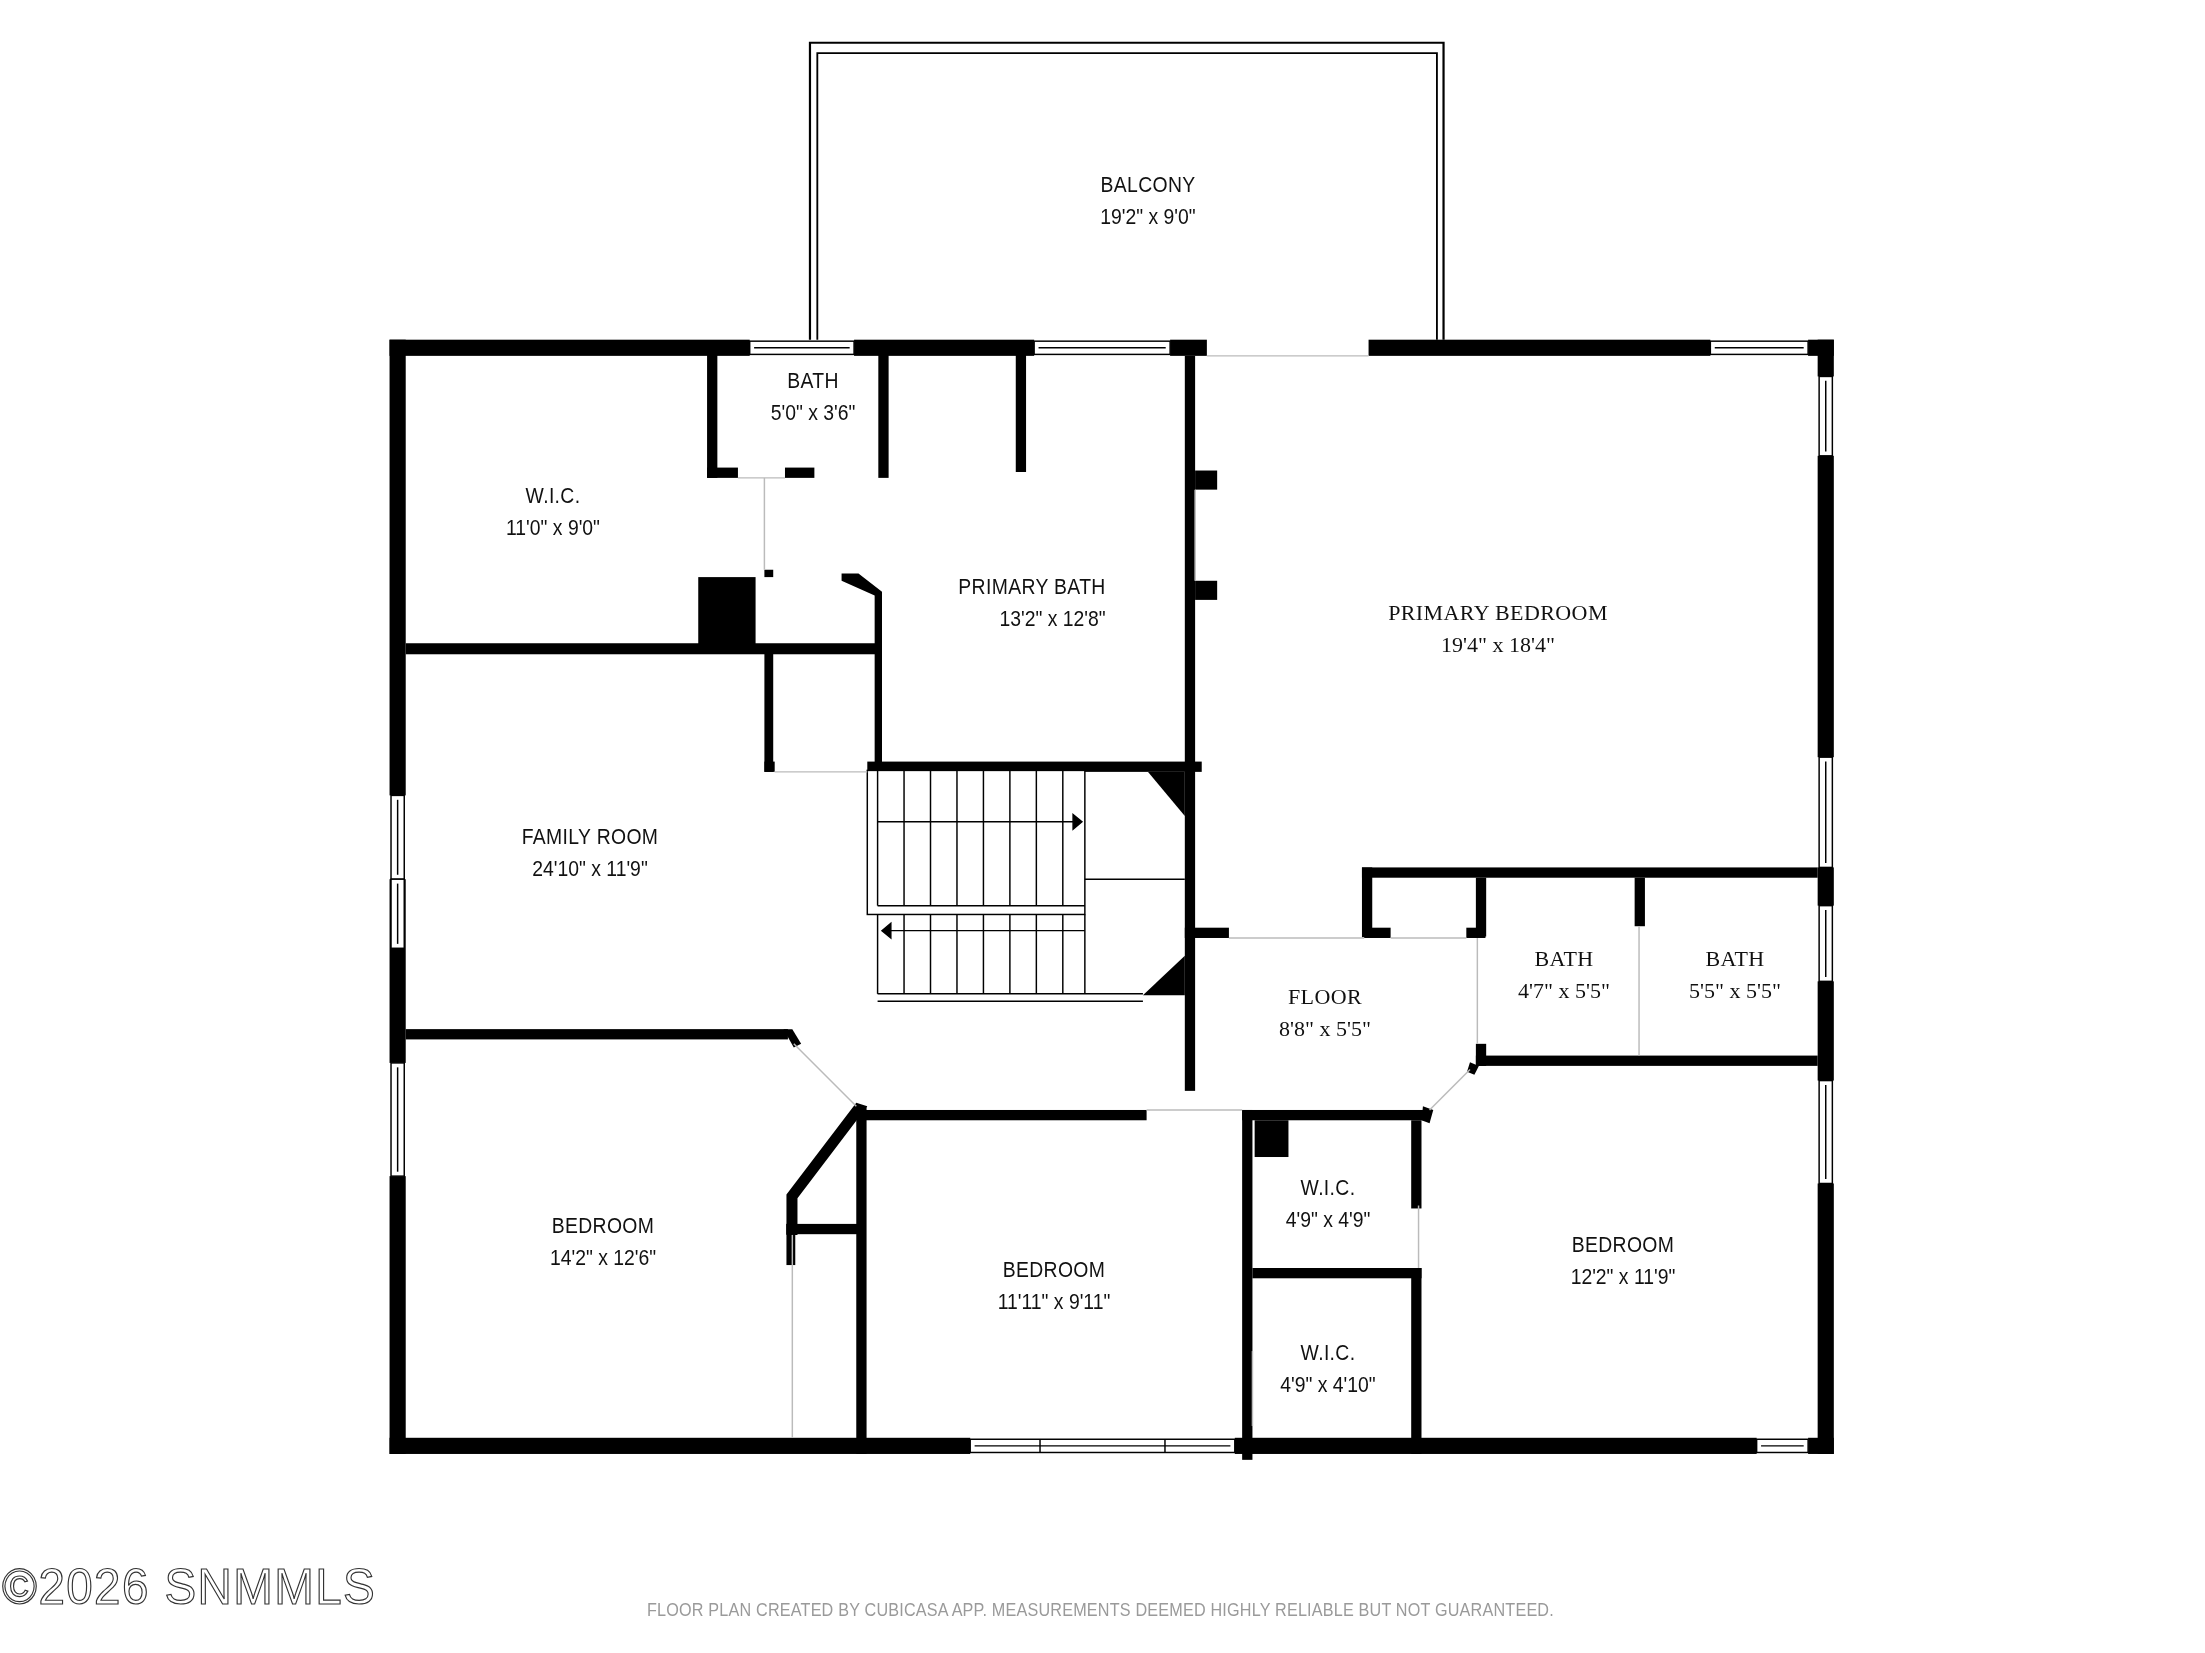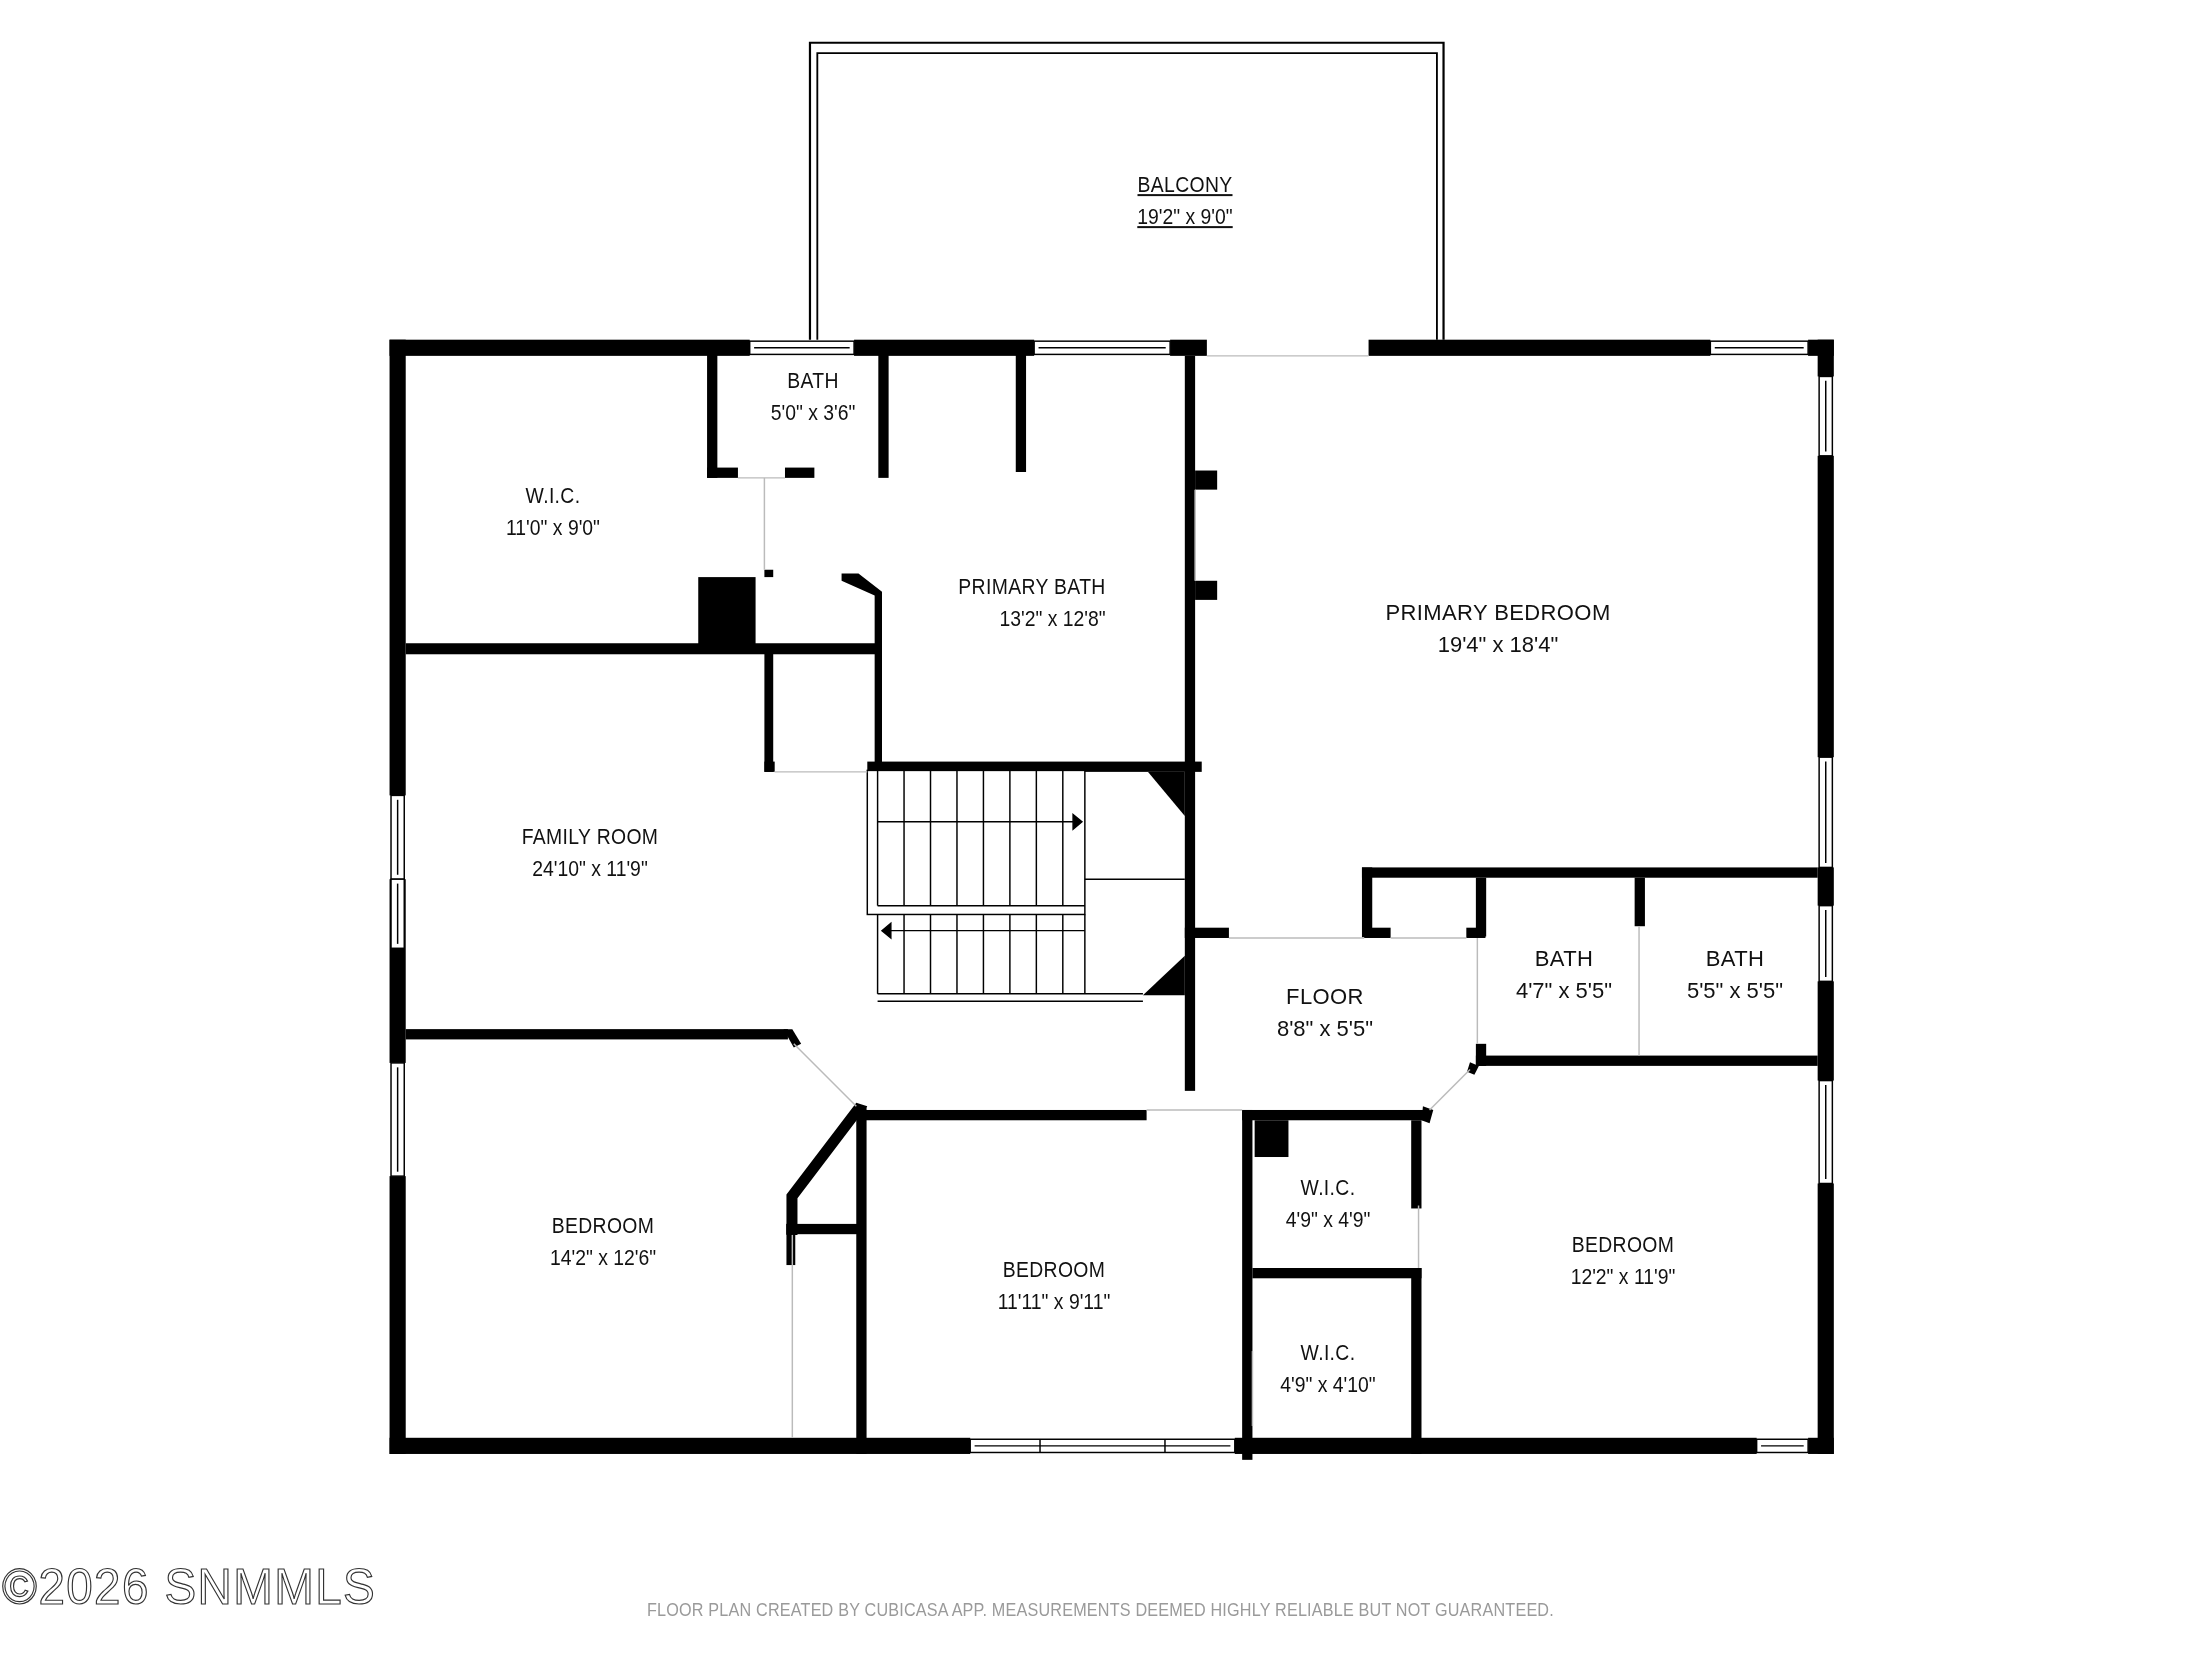--- a/index.html
+++ b/index.html
@@ -1,21 +1,21 @@
 <!DOCTYPE html>
 <html style="font-size:11.8px"><head>
 <meta charset="utf-8">
 <style>
   html, body { margin:0; padding:0; background:#ffffff; }
   body { width:2205px; height:1654px; position:relative; overflow:hidden; font-family:"DejaVu Sans", sans-serif; }
   #plan { position:absolute; left:0; top:0; width:2205px; height:1654px; }
   .room-label { position:absolute; transform:translate(-50%,-50%); text-align:center; color:#111; white-space:nowrap; line-height:1.45; }
   .room-label .name { font-size:22px; letter-spacing:0.4px; }
   .room-label .dims { font-size:22px; }
-  .room-label.wide .name, .room-label.wide .dims { font-family:Liberation Sans, sans-serif; }
+  .room-label.wide .name, .room-label.wide .dims { font-family:Liberation Serif, serif; }
   .room-label.narrow .name, .room-label.narrow .dims { font-family:"Liberation Sans", sans-serif; transform:scaleX(0.88); display:block; }
   .footer-note { position:absolute; left:647px; top:1600px; font-family:"Liberation Sans", sans-serif; font-size:17.6px; color:#9a9a9a; letter-spacing:0.2px; transform:scaleX(0.92); transform-origin:left center; white-space:nowrap; }
   .watermark { position:absolute; left:1.5px; top:1558px; font-family:"Liberation Sans", sans-serif; font-size:50px; color:transparent; -webkit-text-stroke:1.2px #333; letter-spacing:1.5px; white-space:nowrap; transform:scaleX(0.95); transform-origin:left center; }
 </style>
 </head>
 <body>
 
 <svg id="plan" viewBox="0 0 3000 2250" xmlns="http://www.w3.org/2000/svg">
 
   <g fill="none" stroke="#000">
@@ -172,21 +172,21 @@
     <line x1="2230" y1="1260" x2="2230" y2="1436"></line>
     <line x1="1080" y1="1420" x2="1165" y2="1505"></line>
     <line x1="2000" y1="1455" x2="1945" y2="1510"></line>
     <line x1="1560" y1="1510" x2="1690" y2="1510"></line>
     <line x1="1078" y1="1680" x2="1078" y2="1956"></line>
     <line x1="1704" y1="1838" x2="1704" y2="1940"></line>
     <line x1="1930" y1="1640" x2="1930" y2="1725"></line>
   </g>
 </svg>
 
-<div class="room-label narrow" style="left:1185px;top:201px;text-decoration:underline;">
+<div class="room-label narrow" style="left:1148px;top:201px;">
   <span class="name">BALCONY</span>
   <span class="dims">19'2" x 9'0"</span>
 </div>
 <div class="room-label narrow" style="left:813px;top:397px;">
   <span class="name">BATH</span>
   <span class="dims">5'0" x 3'6"</span>
 </div>
 <div class="room-label narrow" style="left:553px;top:512px;">
   <span class="name">W.I.C.</span>
   <span class="dims">11'0" x 9'0"</span>

